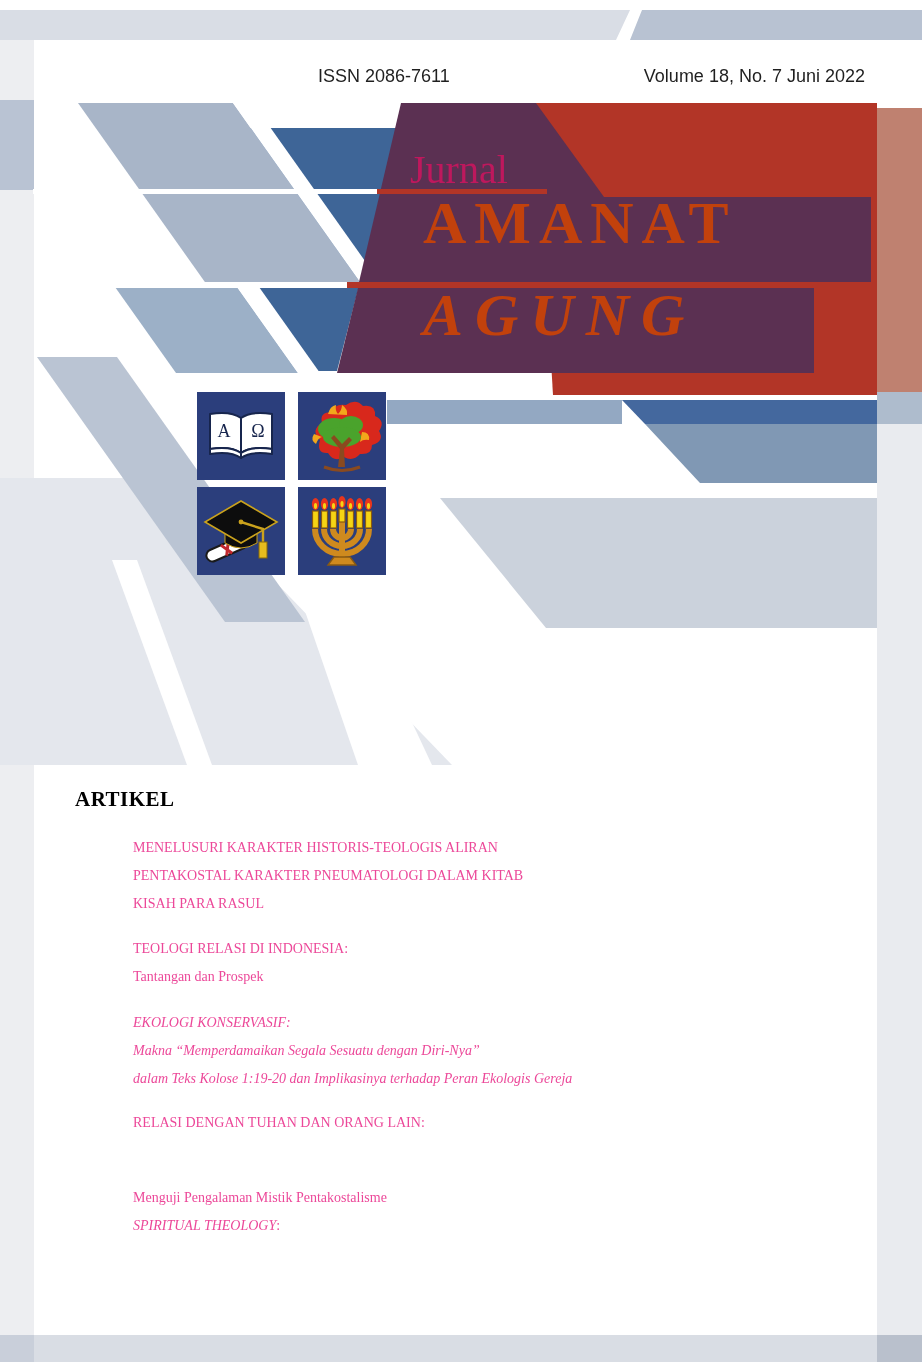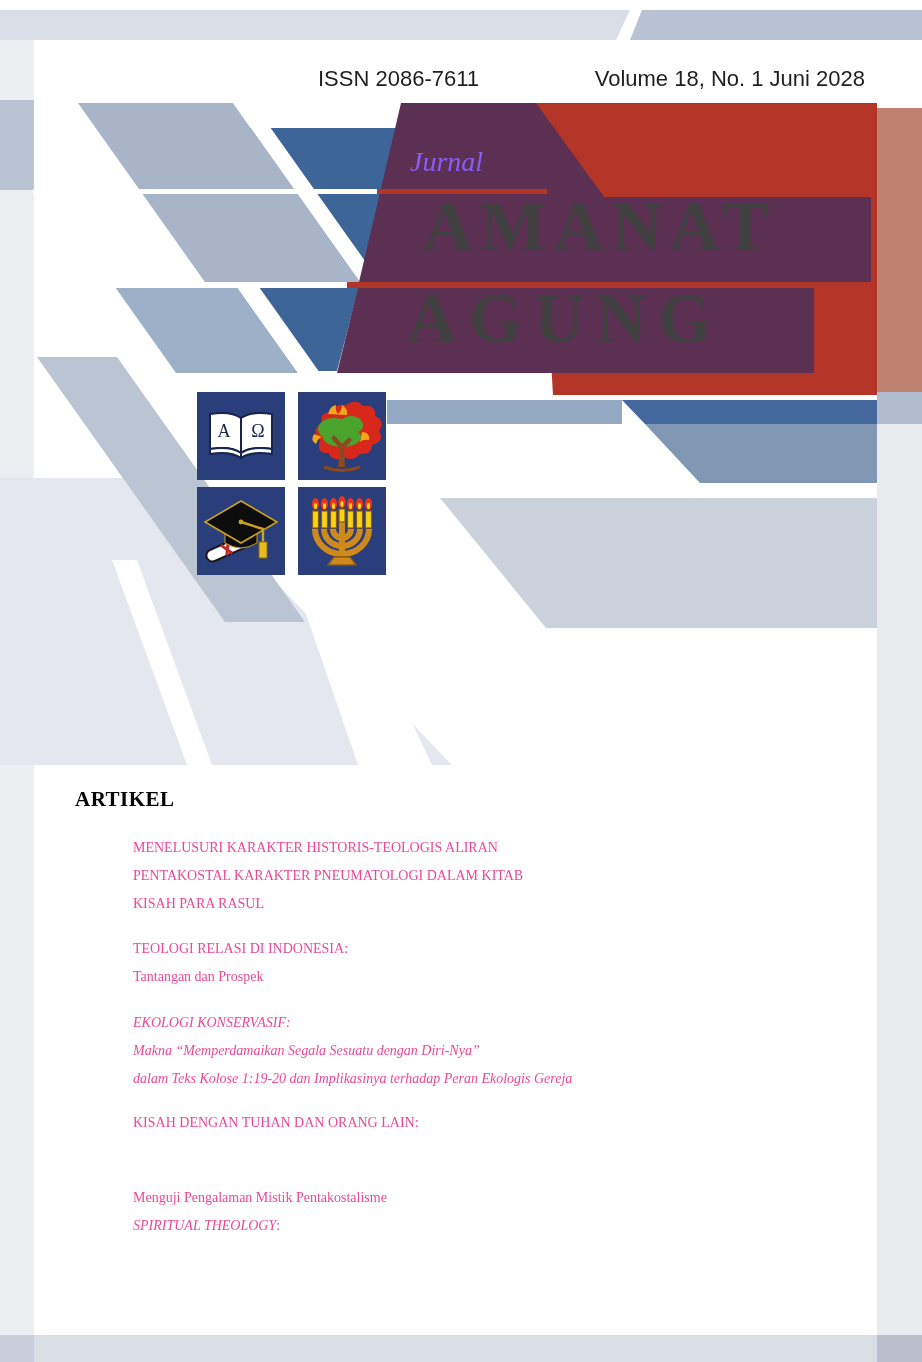--- a/index.html
+++ b/index.html
@@ -1,23 +1,23 @@
 <!DOCTYPE html>
 <html><head>
 <meta charset="utf-8">
 <style>
   html,body{margin:0;padding:0;background:#ffffff;}
   body{width:922px;height:1362px;position:relative;overflow:hidden;
        font-family:"Liberation Serif", serif;}
   .abs{position:absolute;}
   svg.bg{position:absolute;left:0;top:0;}
   
-  .issn-row{font-family:"Liberation Sans", sans-serif;font-size:22px;color:#1f1f1f;}
-  .kicker{font-style:italic;font-size:28px;color:#8b5cf6;}
-  .mast{font-weight:bold;color:#404040;letter-spacing:8px;font-size:69px;line-height:1;}
+  .issn-row{font-family:"Liberation Sans", sans-serif;font-size:18px;color:#1f1f1f;}
+  .kicker{font-size:40px;color:#be185d;}
+  .mast{font-weight:bold;color:#c2410c;letter-spacing:8px;font-size:60px;line-height:1;}
   .mast2{letter-spacing:12px;}
   
   .artikel-heading{font-size:21px;font-weight:bold;color:#000000;letter-spacing:0.5px;}
   .article{font-size:14px;color:#ec4899;line-height:28px;}
   .article .ital{font-style:italic;}
   
   .tile{position:absolute;width:88px;height:88px;background:#2b3e7c;}
   .tile svg{display:block;}
 </style>
 </head>
@@ -61,25 +61,25 @@
   <rect x="877" y="424" width="45" height="911" fill="#e9ebef"></rect>
 
   <polygon points="440,498 877,498 877,628 546,628" fill="#cbd2dc"></polygon>
 
   <rect x="0" y="1335" width="922" height="27" fill="#d9dde4"></rect>
   <rect x="0" y="1335" width="34" height="27" fill="#c9cfda"></rect>
   <rect x="877" y="1335" width="45" height="27" fill="#b9c0cc"></rect>
 </svg>
 
 <div class="abs issn-row" style="left:318px;top:66px;">ISSN  2086-7611</div>
-<div class="abs issn-row" style="right:57px;top:66px;">Volume 18, No. 1 Juni 2028</div>
+<div class="abs issn-row" style="right:57px;top:66px;">Volume 18, No. 7 Juni 2022</div>
 
 <div class="abs kicker" style="left:410px;top:146px;">Jurnal</div>
 <div class="abs mast" style="left:423px;top:193px;">AMANAT</div>
-<div class="abs mast mast2" style="left:407px;top:285px;">AGUNG</div>
+<div class="abs mast mast2" style="left:423px;top:285px;font-style:italic;">AGUNG</div>
 
 <div class="tile" style="left:197px;top:392px;">
   <svg width="88" height="88" viewBox="0 0 88 88">
     <g stroke="#17254d" stroke-width="2" fill="#ffffff" stroke-linejoin="round">
       <path d="M44 26 C37 21 26 20 13 22 L13 57 C26 55 37 56 44 61 Z"></path>
       <path d="M44 26 C51 21 62 20 75 22 L75 57 C62 55 51 56 44 61 Z"></path>
       <path d="M13 57 C26 55 37 56 44 61 L44 66 C37 61 26 60 13 62 Z"></path>
       <path d="M75 57 C62 55 51 56 44 61 L44 66 C51 61 62 60 75 62 Z"></path>
     </g>
     <text x="27" y="45" font-size="18" text-anchor="middle" fill="#17254d" font-family="Liberation Serif, serif">Α</text>
@@ -167,21 +167,21 @@
   <div>Tantangan dan Prospek</div>
 </div>
 
 <div class="abs article" style="left:133px;top:1009px;font-style:italic;">
   <div>EKOLOGI KONSERVASIF:</div>
   <div>Makna “Memperdamaikan Segala Sesuatu dengan Diri-Nya”</div>
   <div>dalam Teks Kolose 1:19-20 dan Implikasinya terhadap Peran Ekologis Gereja</div>
 </div>
 
 <div class="abs article" style="left:133px;top:1109px;">
-  <div>KISAH DENGAN TUHAN DAN ORANG LAIN:</div>
+  <div>RELASI DENGAN TUHAN DAN ORANG LAIN:</div>
 </div>
 
 <div class="abs article" style="left:133px;top:1184px;">
   <div>Menguji Pengalaman Mistik Pentakostalisme</div>
   <div>
     <span class="ital">SPIRITUAL THEOLOGY</span><span>:</span>
   </div>
 </div>
 
 </body></html>

